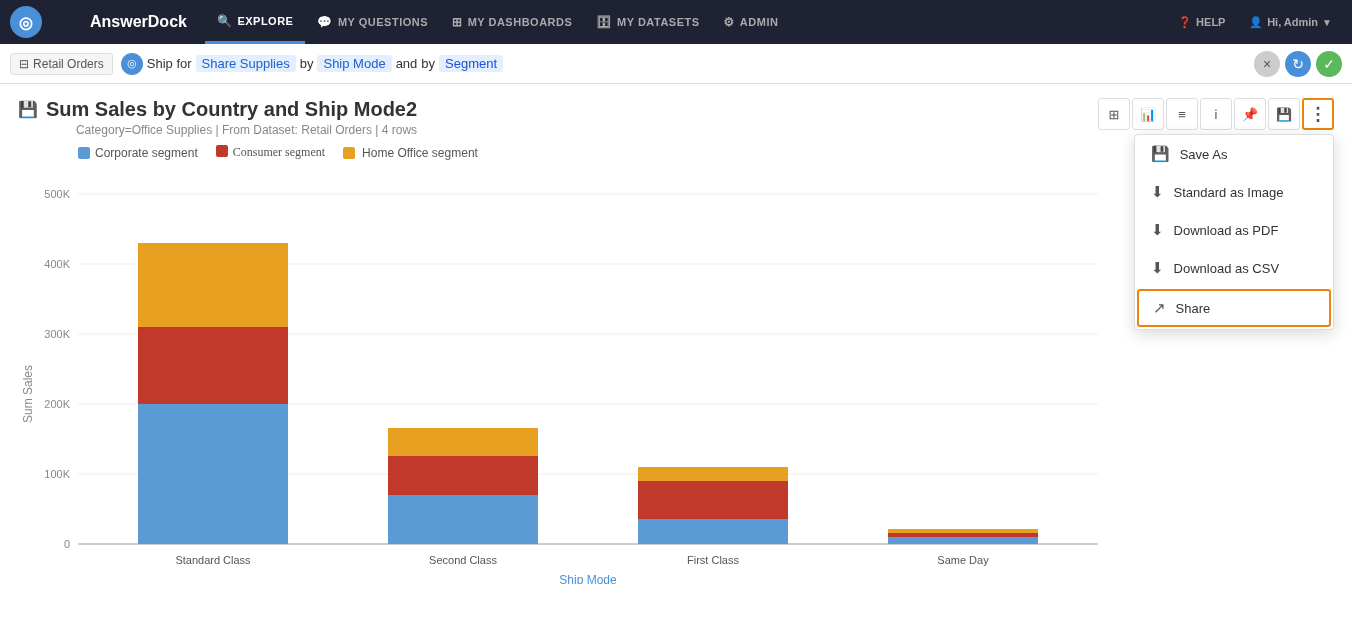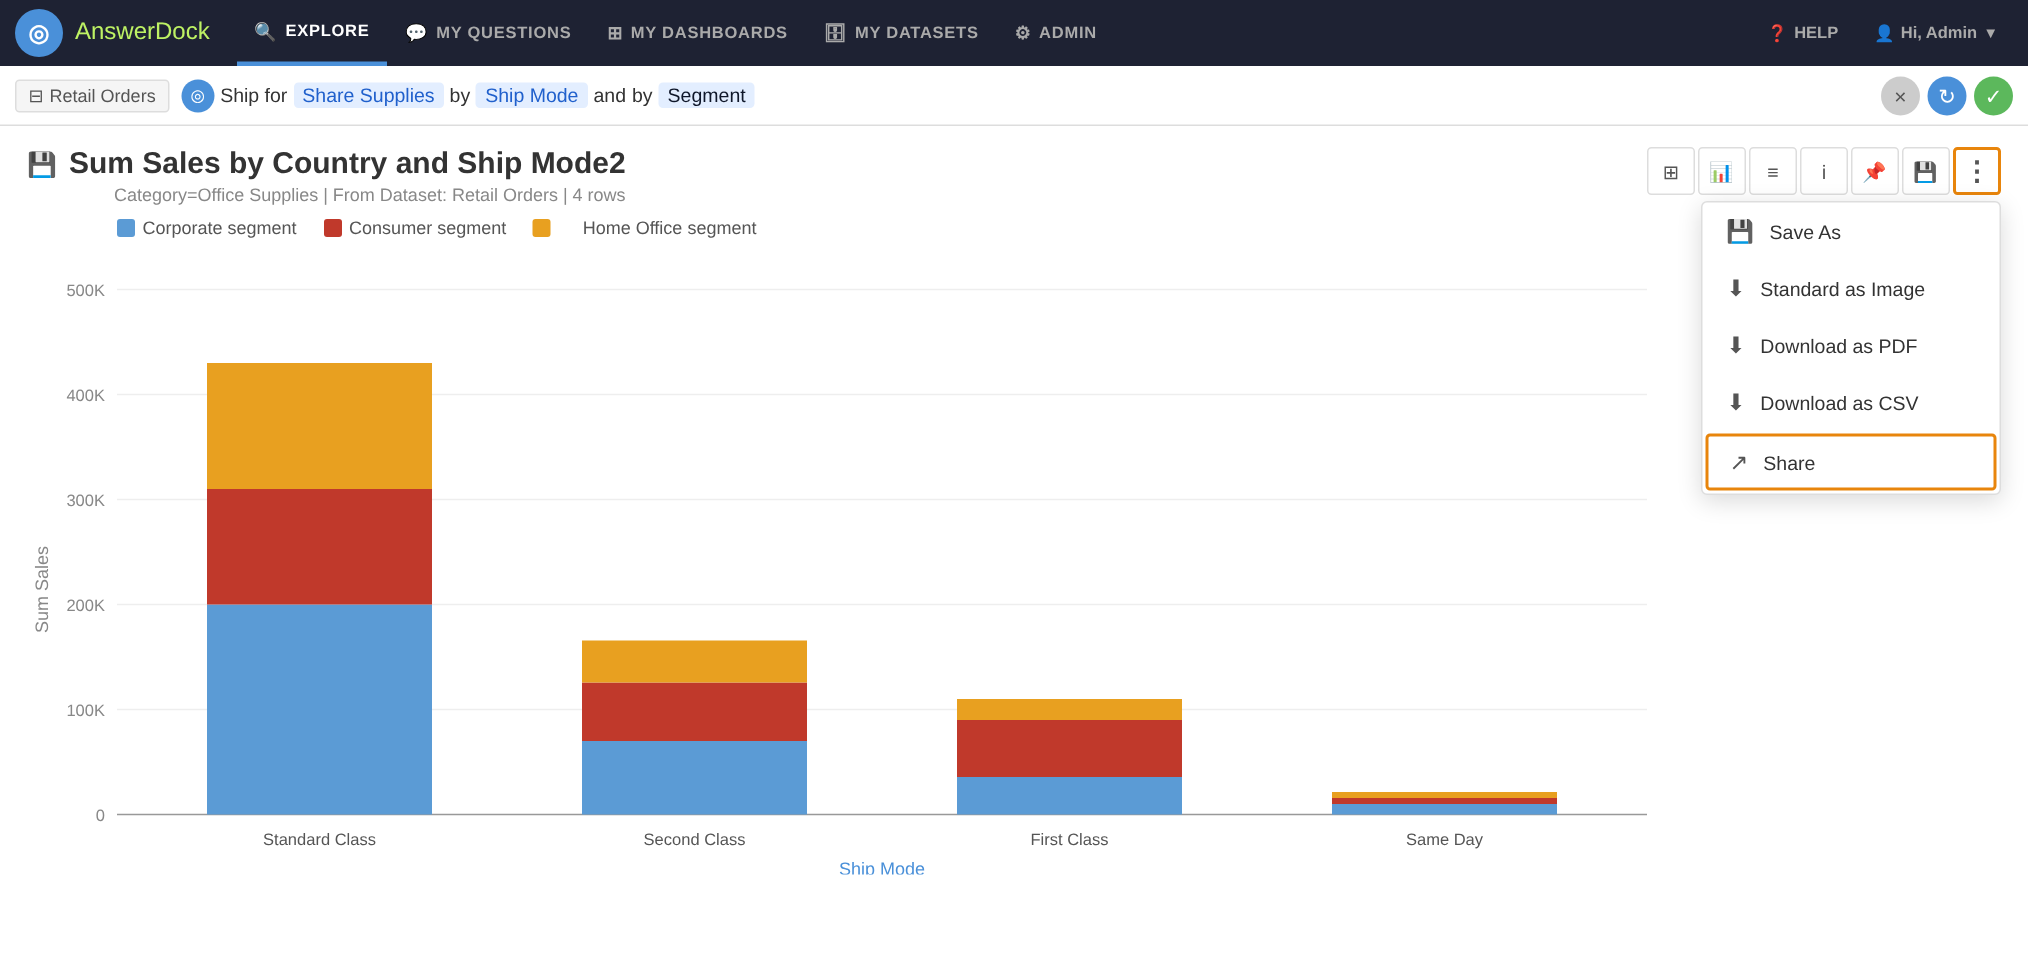--- a/index.html
+++ b/index.html
@@ -7,21 +7,21 @@
     svg.chart {
       display: block;
     }
   </style>
 </head>
 <body>
 
 <nav style="background:#1e2233; height:44px; display:flex; align-items:center; padding:0 10px; gap:0;">
   <div style="display:flex;align-items:center;gap:8px;margin-right:18px;cursor:pointer;">
     <div style="width:32px;height:32px;background:#4a90d9;border-radius:50%;display:flex;align-items:center;justify-content:center;color:#fff;font-size:16px;font-weight:bold;">◎</div>
-    <span style="color:#bef264;font-size:16px;font-weight:normal;">AnswerDock</span>
+    <span style="color:#ffffff;font-size:16px;font-weight:bold;margin-left:40px;">AnswerDock</span>
   </div>
 
   <div style="color:#fff;font-size:11px;font-weight:bold;letter-spacing:0.5px;padding:0 12px;height:44px;display:flex;align-items:center;gap:5px;cursor:pointer;border-bottom:3px solid #4a90d9;">
     <span style="font-size:12px;">🔍</span>
     <span>EXPLORE</span>
   </div>
   <div style="color:#aaa;font-size:11px;font-weight:bold;letter-spacing:0.5px;padding:0 12px;height:44px;display:flex;align-items:center;gap:5px;cursor:pointer;">
     <span style="font-size:12px;">💬</span>
     <span>MY QUESTIONS</span>
   </div>
@@ -57,21 +57,21 @@
     <span>Retail Orders</span>
   </div>
   <div style="font-size:13px;color:#333;display:flex;align-items:center;gap:4px;">
     <div style="width:22px;height:22px;background:#4a90d9;border-radius:50%;display:flex;align-items:center;justify-content:center;color:#fff;font-size:11px;">◎</div>
     <span>Ship for</span>
     <span style="background:#e3eeff;border-radius:3px;padding:1px 6px;color:#2060cc;font-weight:500;">Share Supplies</span>
     <span>by</span>
     <span style="background:#e3eeff;border-radius:3px;padding:1px 6px;color:#2060cc;font-weight:500;">Ship Mode</span>
     <span>and</span>
     <span>by</span>
-    <span style="background:#e3eeff;border-radius:3px;padding:1px 6px;color:#0f172a;font-weight:500;">Segment</span>
+    <span style="background:#e3eeff;border-radius:3px;padding:1px 6px;color:#1d4ed8;font-weight:500;">Segment</span>
   </div>
   <div style="margin-left:auto;display:flex;align-items:center;gap:5px;">
     <button style="width:26px;height:26px;border-radius:50%;border:none;background:#ccc;color:#555;cursor:pointer;font-size:14px;display:flex;align-items:center;justify-content:center;">×</button>
     <button style="width:26px;height:26px;border-radius:50%;border:none;background:#4a90d9;color:#fff;cursor:pointer;font-size:14px;display:flex;align-items:center;justify-content:center;">↻</button>
     <button style="width:26px;height:26px;border-radius:50%;border:none;background:#5cb85c;color:#fff;cursor:pointer;font-size:14px;display:flex;align-items:center;justify-content:center;">✓</button>
   </div>
 </div>
 
 <div style="padding:14px 18px;position:relative;">
 
@@ -116,25 +116,25 @@
         </div>
       </div>
     </div>
   </div>
 
   <div style="display:flex;align-items:center;gap:18px;margin:8px 0 4px 60px;font-size:12px;color:#555;">
     <div style="display:flex;align-items:center;gap:5px;">
       <div style="width:12px;height:12px;border-radius:2px;background:#5b9bd5;"></div>
       <span>Corporate segment</span>
     </div>
-    <div style="display:flex;align-items:center;gap:5px;">
+    <div style="display:flex;align-items:flex-start;gap:5px;font-family:Liberation Serif, serif;">
       <div style="width:12px;height:12px;border-radius:2px;background:#c0392b;"></div>
       <span>Consumer segment</span>
     </div>
-    <div style="display:flex;align-items:center;gap:21px;">
+    <div style="display:flex;align-items:center;gap:7px;">
       <div style="width:12px;height:12px;border-radius:2px;background:#e8a020;"></div>
       <span>Home Office segment</span>
     </div>
   </div>
 
   <div style="margin-top:4px;">
     <svg width="1100" height="420" class="chart">
 
       <text x="14" y="230" font-size="12" fill="#888" text-anchor="middle" transform="rotate(-90,14,230)">Sum Sales</text>
 

